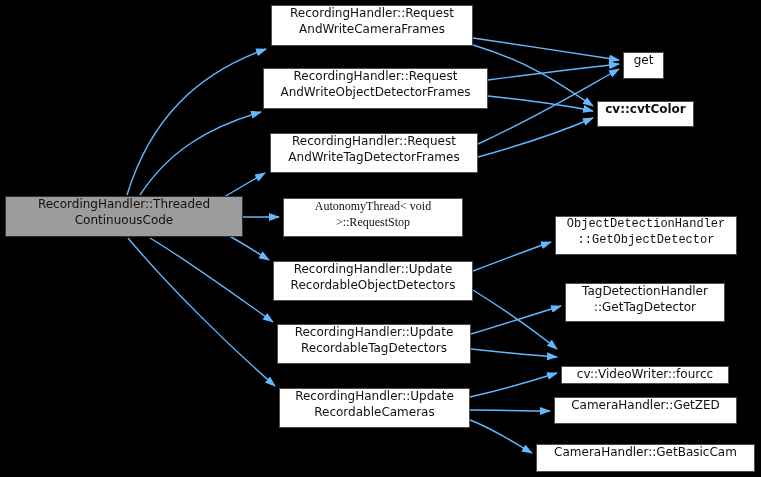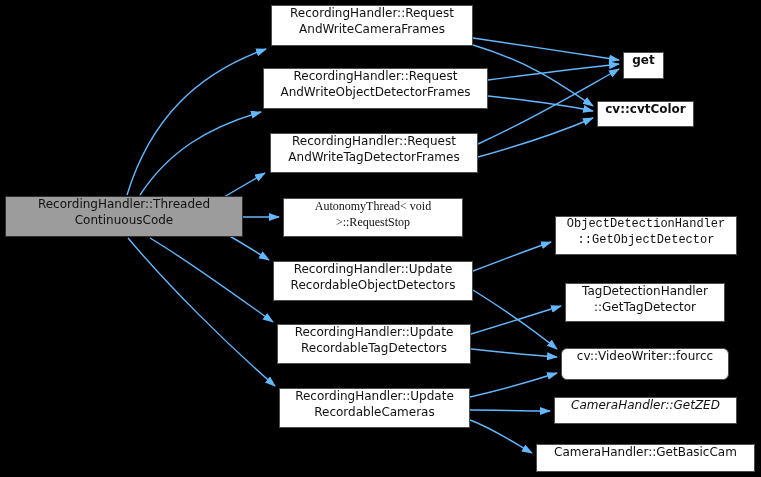--- a/index.html
+++ b/index.html
@@ -78,23 +78,23 @@
       <div class="node" style="left: 270px; top: 133px; width: 208px; height: 40px;"><span>RecordingHandler::Request
 AndWriteTagDetectorFrames</span></div>
       <div class="node" style="left: 283px; top: 198px; width: 180px; height: 39px; font-family: Liberation Serif, serif;"><span>AutonomyThread&lt; void
 &gt;::RequestStop</span></div>
       <div class="node" style="left: 273px; top: 261px; width: 200px; height: 40px;"><span>RecordingHandler::Update
 RecordableObjectDetectors</span></div>
       <div class="node" style="left: 277px; top: 324px; width: 194px; height: 40px;"><span>RecordingHandler::Update
 RecordableTagDetectors</span></div>
       <div class="node" style="left: 279px; top: 388px; width: 191px; height: 40px;"><span>RecordingHandler::Update
 RecordableCameras</span></div>
-      <div class="node" style="left: 623px; top: 52px; width: 41px; height: 27px; font-weight: bold;"><span>get</span></div>
+      <div class="node" style="left: 623px; top: 52px; width: 41px; height: 27px;"><span>get</span></div>
       <div class="node" style="left: 597px; top: 101px; width: 97px; height: 26px; font-weight: bold;"><span>cv::cvtColor</span></div>
       <div class="node" style="left: 555px; top: 216px; width: 182px; height: 39px; font-family: Liberation Mono, monospace;"><span>ObjectDetectionHandler
 ::GetObjectDetector</span></div>
       <div class="node" style="left: 565px; top: 283px; width: 160px; height: 39px;"><span>TagDetectionHandler
 ::GetTagDetector</span></div>
-      <div class="node" style="left: 561px; top: 348px; width: 168px; height: 32px; border-radius: 6px;"><span>cv::VideoWriter::fourcc</span></div>
-      <div class="node" style="left: 554px; top: 397px; width: 183px; height: 27px; font-style: italic;"><span>CameraHandler::GetZED</span></div>
+      <div class="node" style="left: 561px; top: 366px; width: 168px; height: 18px;"><span>cv::VideoWriter::fourcc</span></div>
+      <div class="node" style="left: 554px; top: 397px; width: 183px; height: 27px;"><span>CameraHandler::GetZED</span></div>
       <div class="node" style="left: 536px; top: 444px; width: 219px; height: 28px;"><span>CameraHandler::GetBasicCam</span></div>
     </div>
 </div>
 
 </body></html>

